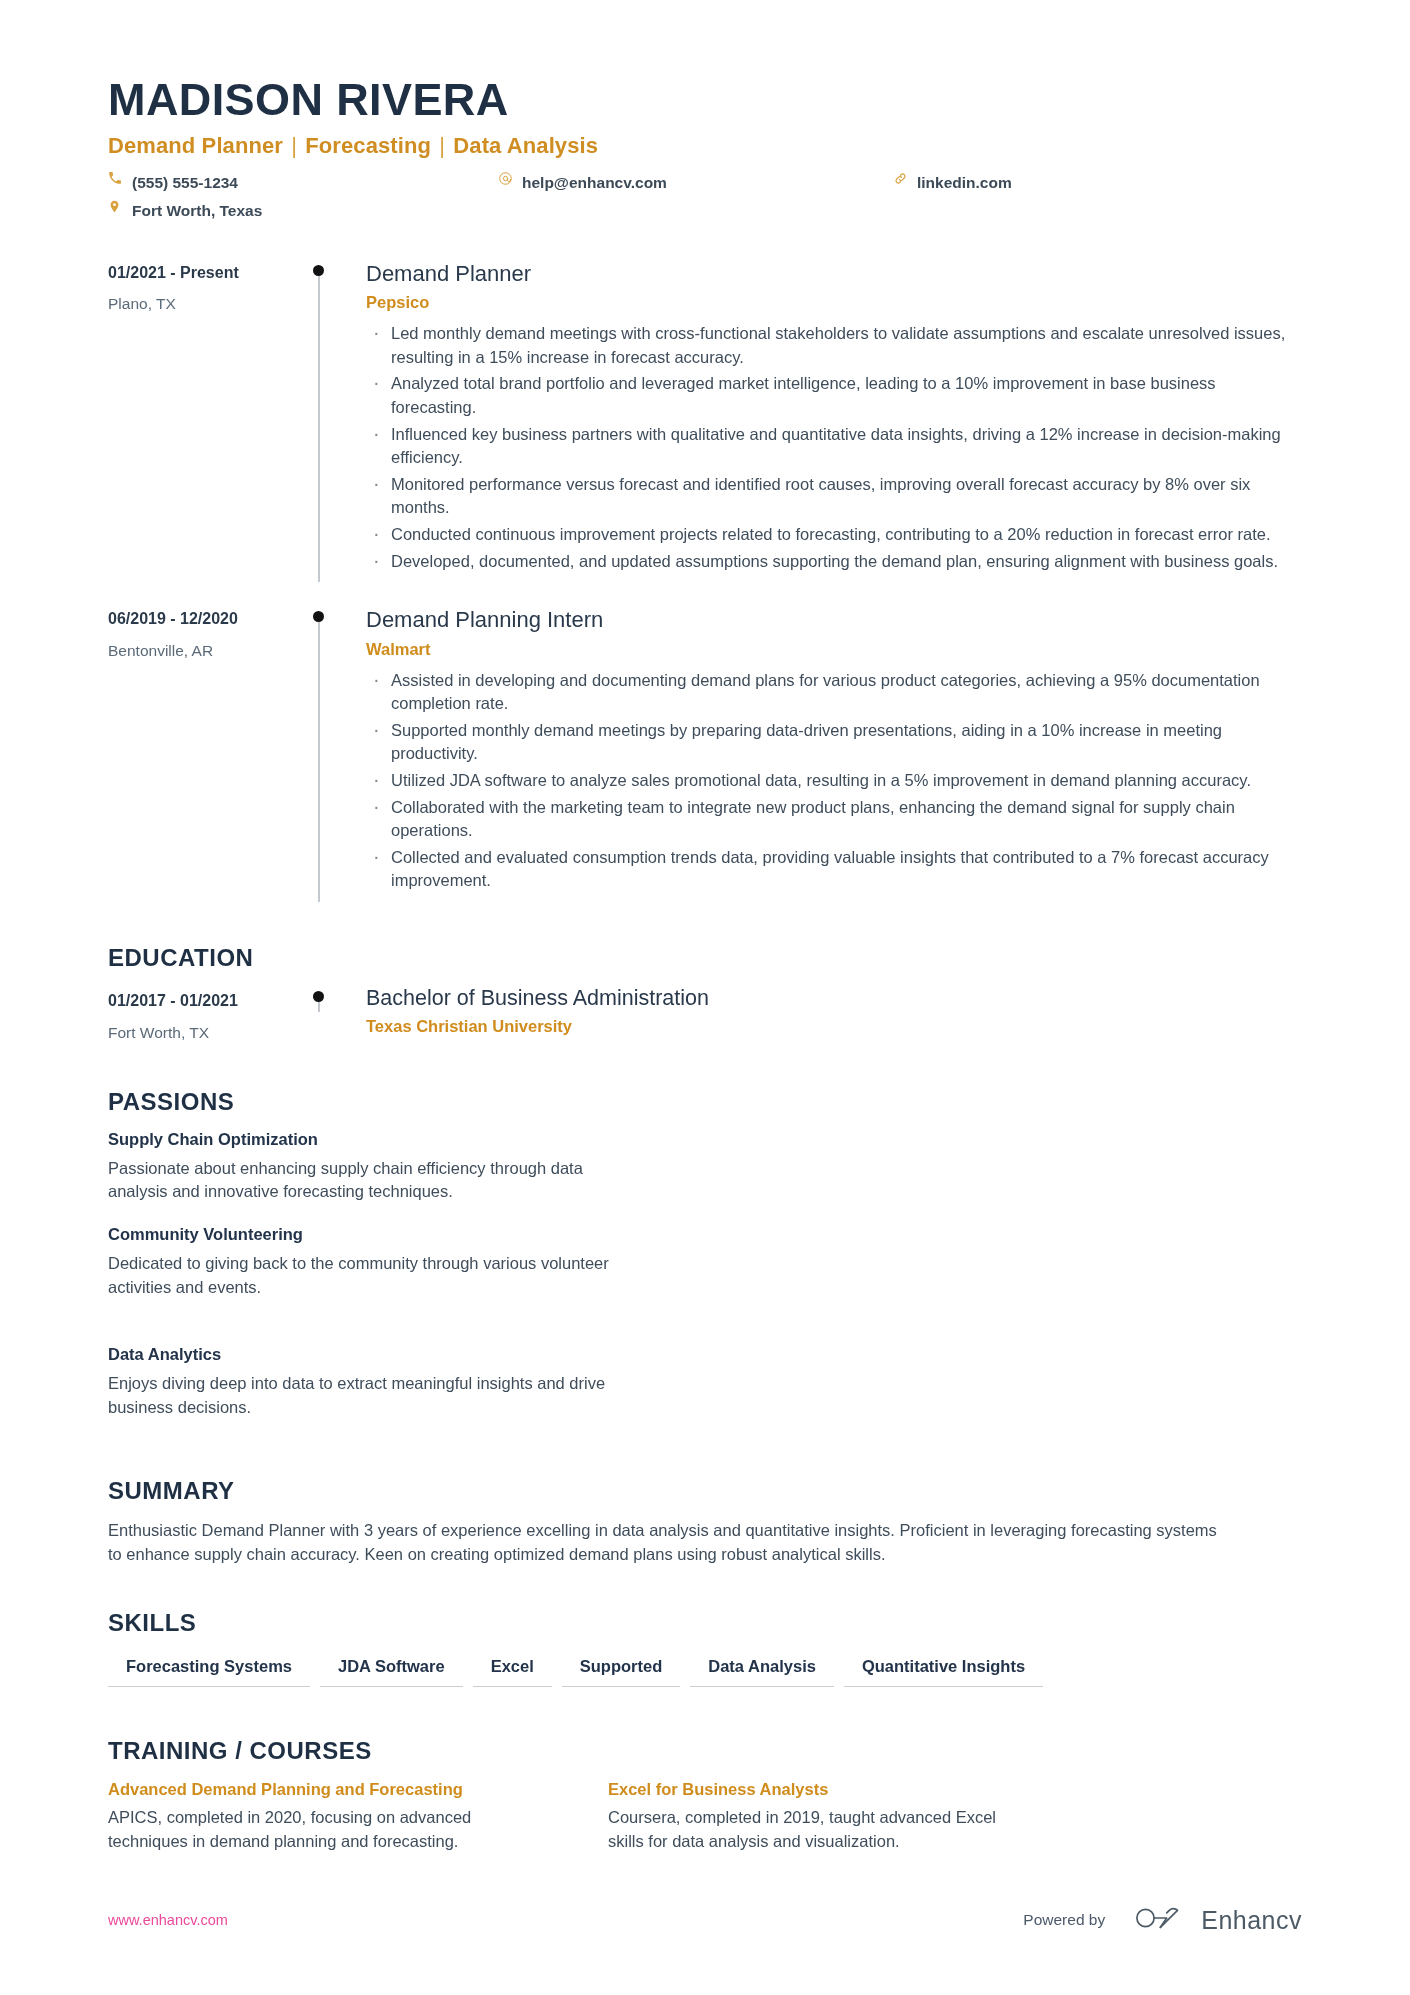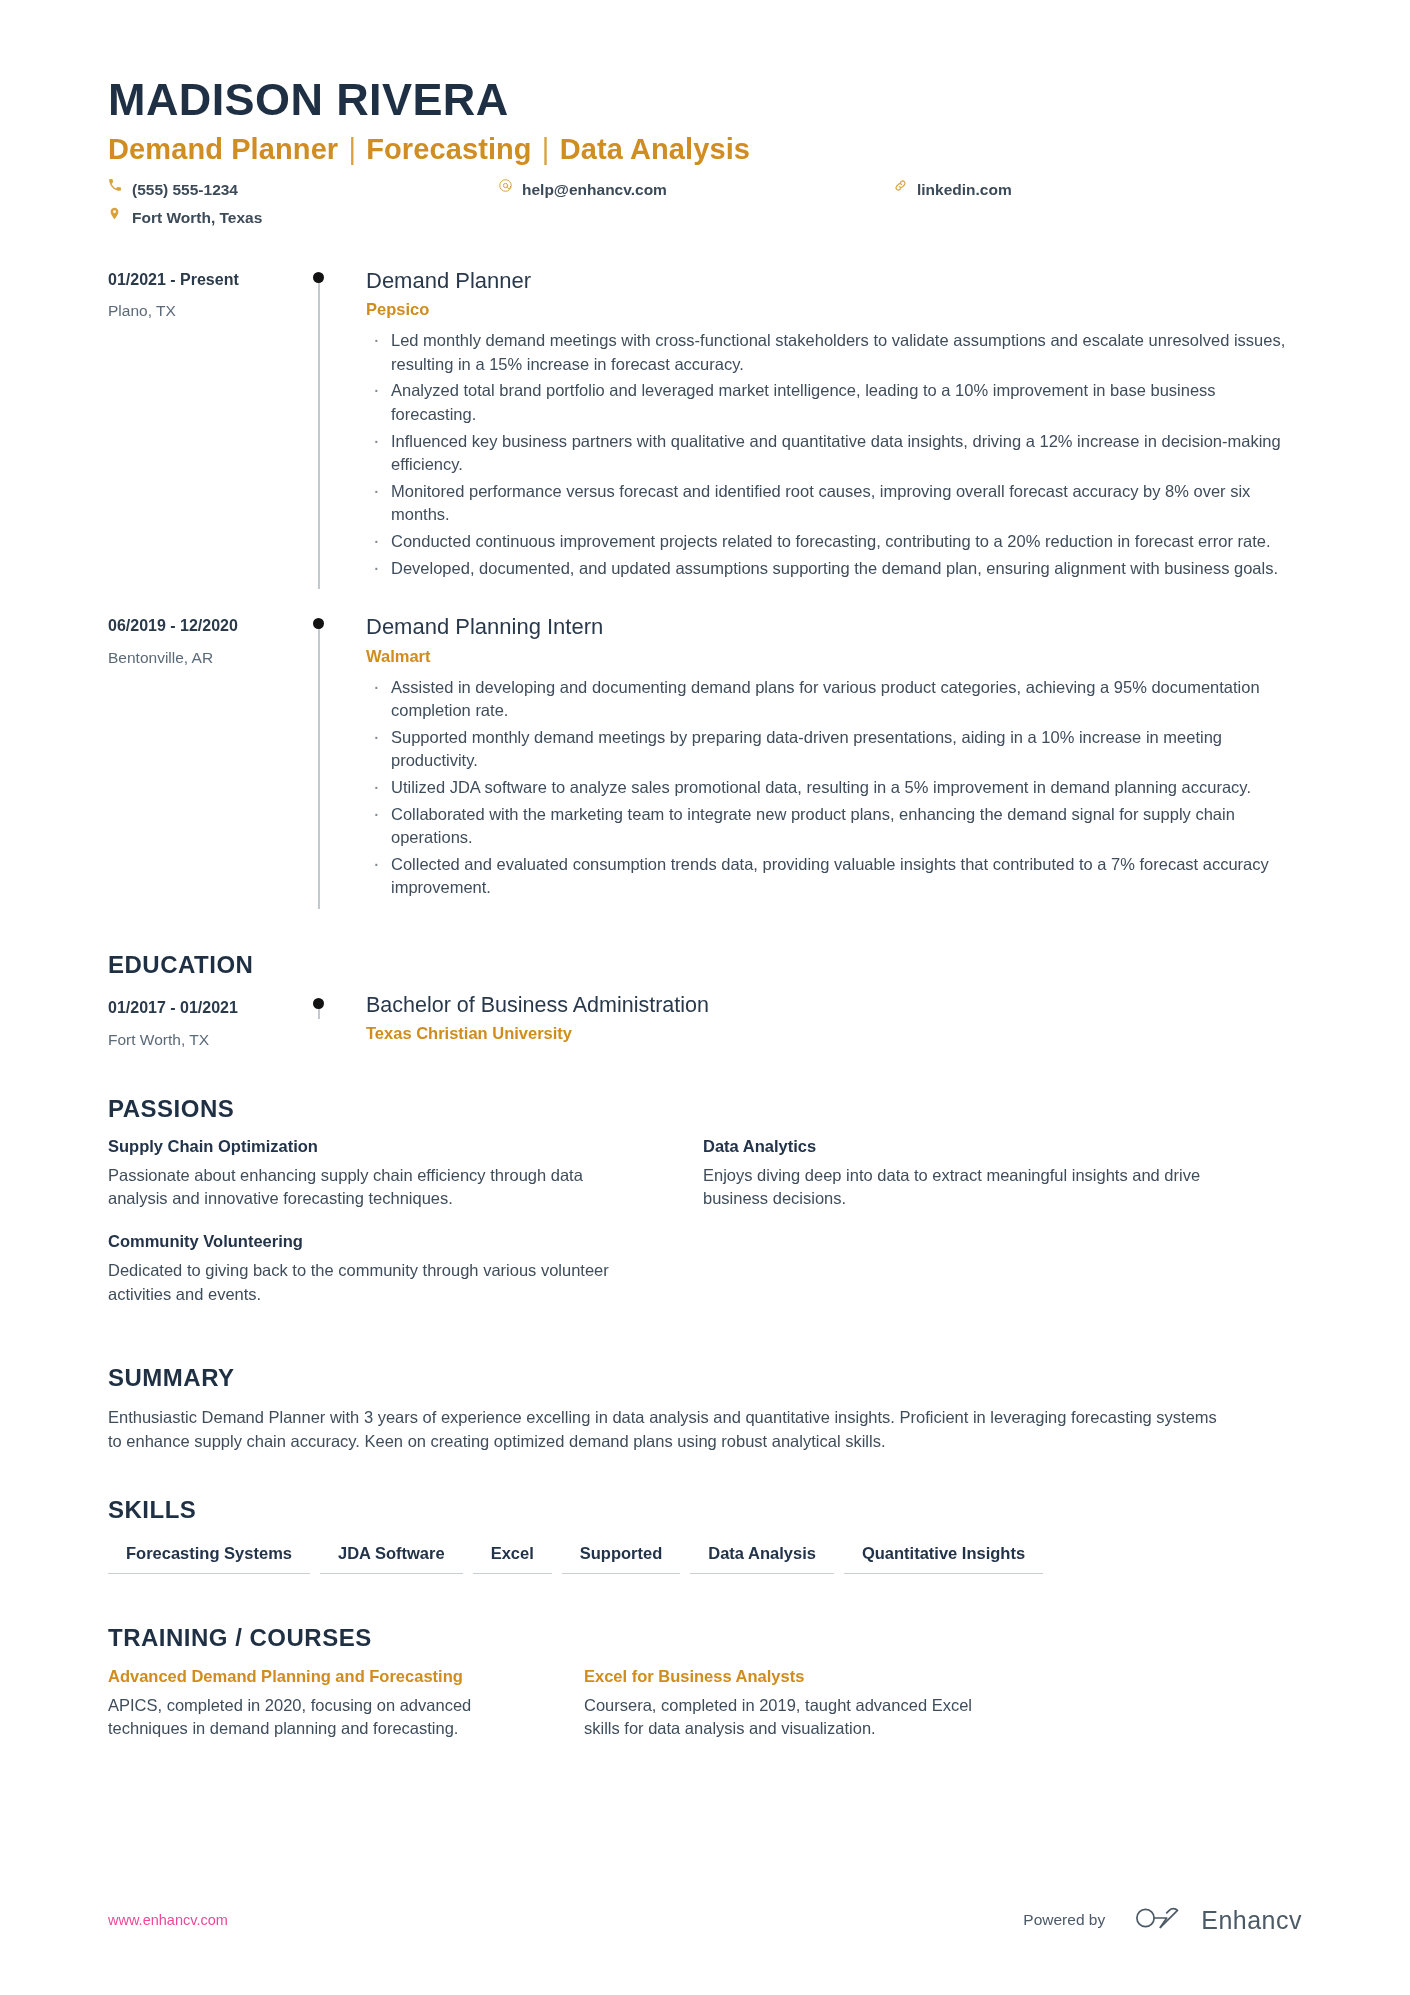--- a/index.html
+++ b/index.html
@@ -31,21 +31,21 @@
   
   .name {
     font-size: 45px;
     font-weight: 700;
     letter-spacing: 0.4px;
     color: #1f3044;
     line-height: 1.05;
     margin: 0 0 10px 0;
   }
   .headline {
-    font-size: 29px;
+    font-size: 22px;
     font-weight: 700;
     color: #cf8d22;
     letter-spacing: 0.1px;
     margin: 0 0 12px 0;
   }
   .headline .sep {
     color: #d9a23f;
     font-weight: 500;
     padding: 0 2px;
   }
@@ -196,20 +196,21 @@
     top: 10px;
     height: 16px;
     width: 1.5px;
     background: #c3c9cf;
   }
 
   
   .two-col {
     display: flex;
     flex-wrap: wrap;
+    gap: 24px;
   }
   .col {
     width: 50%;
     box-sizing: border-box;
     padding-right: 60px;
   }
   .passion-block { margin-bottom: 22px; }
   .passion-title {
     font-size: 16.5px;
     font-weight: 700;

